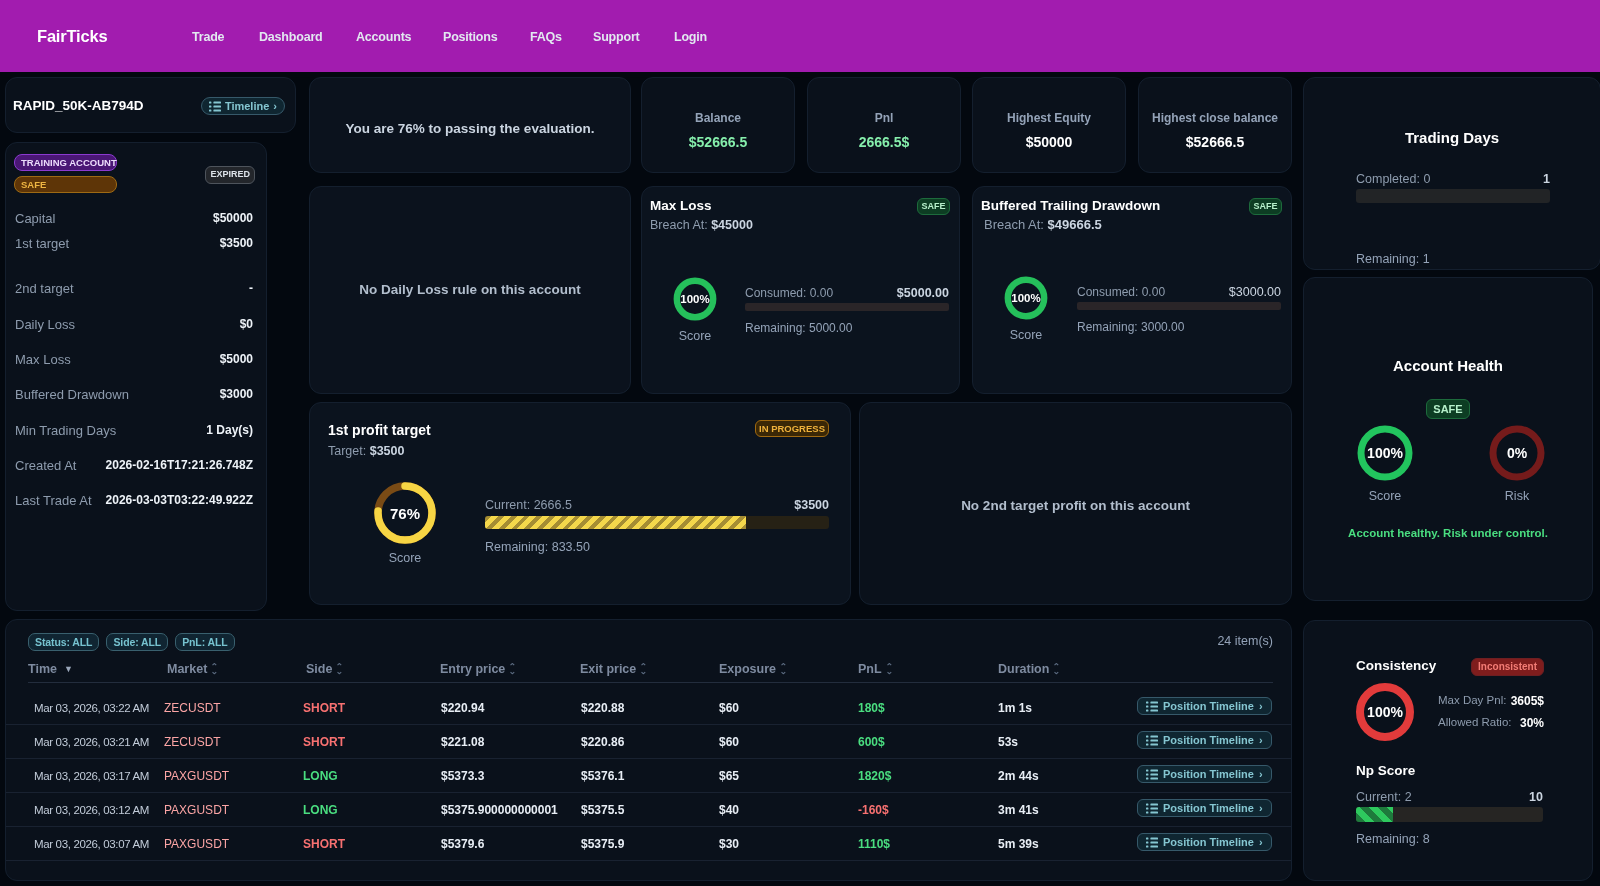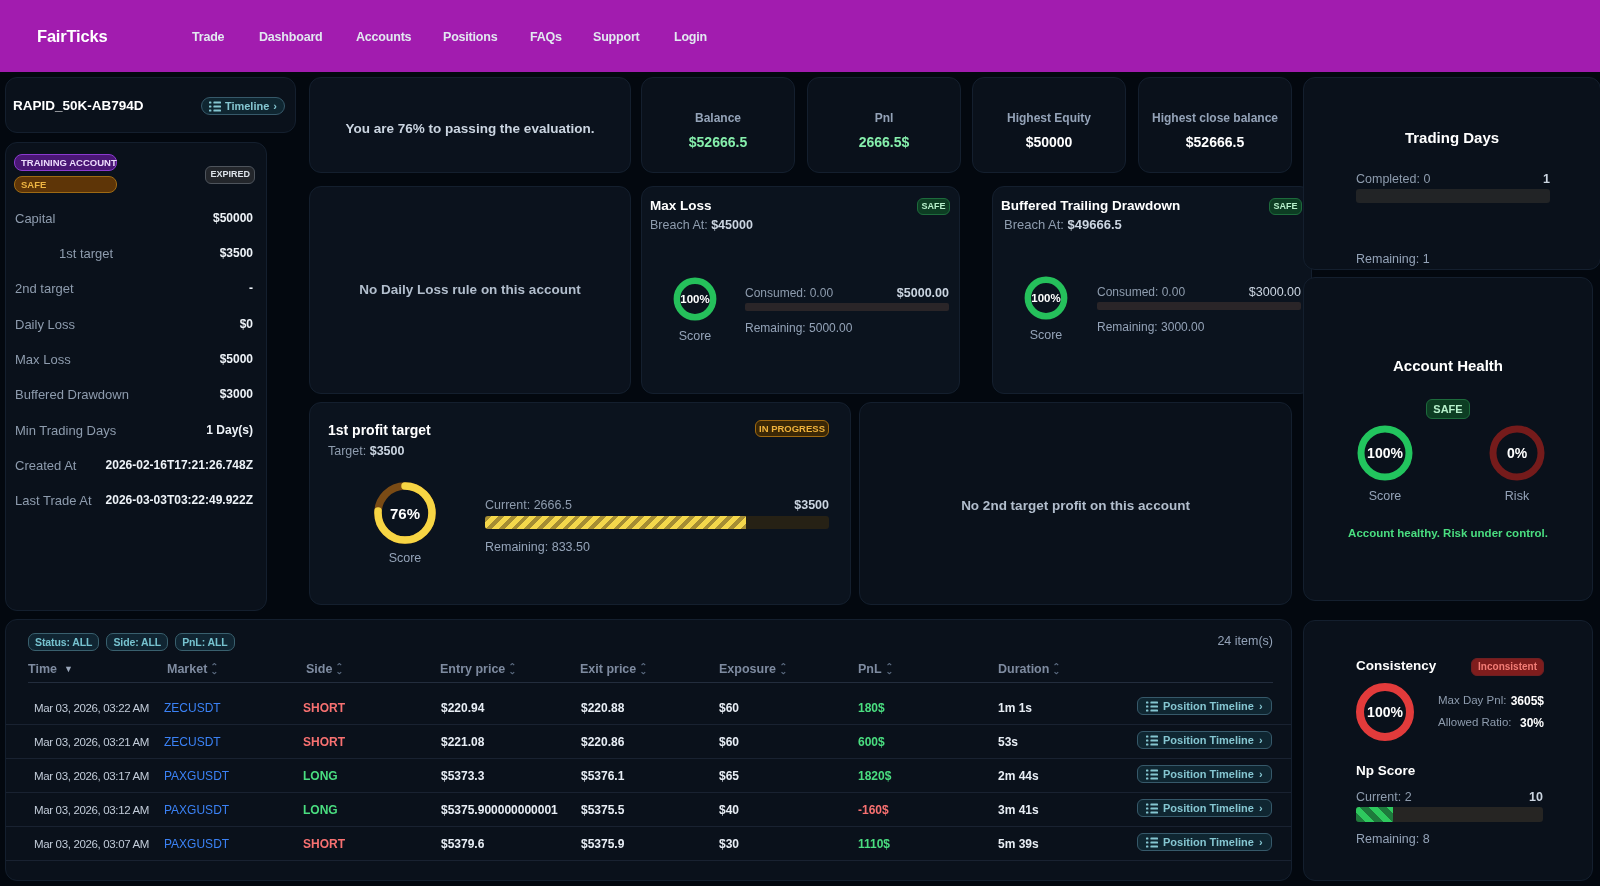--- a/index.html
+++ b/index.html
@@ -26,21 +26,21 @@
   .chip { display:inline-block; font-size:10.5px; font-weight:bold; color:#76c2cf; letter-spacing:-.1px;
     background:rgba(44,135,155,.18); border:1px solid #39606e; border-radius:7px; padding:2px 6px; margin-right:7px; }
   .ptbtn { display:inline-flex; align-items:center; gap:5px; font-size:11px; font-weight:bold; color:#85c6d1;
     background:rgba(44,140,160,.17); border:1px solid #36596a; border-radius:6px; padding:2px 8px; }
   .updn { display:inline-flex; flex-direction:column; vertical-align:middle; color:#5b6b80; margin-left:4px; }
   .updn i { font-style:normal; font-size:8px; line-height:4.5px; transform:scaleX(1.15); }
   .bar { position:absolute; border-radius:3px; background:#27292d; overflow:hidden; }
   .trow { position:absolute; left:0; right:0; height:34px; font-size:12px; border-bottom:1px solid #192231; }
   .trow > span { top:10px; }
   .c-time { left:28px; color:#c2ccd9; font-size:11.5px; letter-spacing:-.35px; top:11px !important; }
-  .c-mkt { left:158px; color:#3b82f6; }
+  .c-mkt { left:158px; color:#fca5a5; }
   .c-side { left:297px; font-weight:bold; }
   .c-ent, .c-exi, .c-exp, .c-dur { color:#e8eef5; font-weight:bold; }
   .c-ent { left:435px; } .c-exi { left:575px; } .c-exp { left:713px; }
   .c-pnl { left:852px; font-weight:bold; }
   .c-dur { left:992px; }
   .c-btn { left:1131px; top:6px !important; }
 </style>
 </head>
 <body>
 <header>
@@ -77,21 +77,21 @@
   <div class="abs" style="left:8px; top:33px; display:flex;">
       <span class="badge b-rapid" style="width:103px;text-align:left;border-radius:8px;">SAFE</span>
     </div>
   <div class="abs" style="right:11px; top:23px; display:flex;">
       <span class="badge b-expired">EXPIRED</span>
     </div>
   <div class="row" style="top:68px;">
       <span class="lab">Capital</span>
       <span class="val">$50000</span>
     </div>
-  <div class="row" style="top:103px;margin-left:44px;">
+  <div class="row" style="top:93px;">
       <span class="lab">1st target</span>
       <span class="val">$3500</span>
     </div>
   <div class="row" style="top:138px;">
       <span class="lab">2nd target</span>
       <span class="val">-</span>
     </div>
   <div class="row" style="top:174px;">
       <span class="lab">Daily Loss</span>
       <span class="val">$0</span>
@@ -153,21 +153,21 @@
     <text x="22" y="26" text-anchor="middle" class="ringtxt" font-size="11.5">100%</text>
   </svg>
   <div class="abs" style="left:31px; top:142px; width:44px; text-align:center; font-size:12.5px; color:#94a3b8;">Score</div>
   <div class="abs" style="left:103px; right:10px; top:99px; display:flex; justify-content:space-between; font-size:12px;">
     <span class="grey">Consumed: 0.00</span>
       <span style="color:#cbd5e1;font-weight:bold;font-size:12.5px;">$5000.00</span>
   </div>
   <div class="bar" style="left:103px; right:10px; top:116px; height:8px; background:#2a2528; border-radius:2px;"></div>
   <div class="abs" style="left:103px; top:134px; font-size:12px; color:#94a3b8;">Remaining: 5000.00</div>
 </div>
-<div class="card" id="buffered" style="left:972px; top:186px; width:320px; height:208px; background:#0b131e;margin-left:20px;">
+<div class="card" id="buffered" style="left:972px; top:186px; width:320px; height:208px; background:#0b131e;">
   <div class="abs" style="left:8px; top:11px; font-size:13.5px; font-weight:bold; color:#fff;">Buffered Trailing Drawdown</div>
   <div class="abs" style="right:9px; top:11px; display:flex;">
       <span class="badge b-safe b-sm">SAFE</span>
     </div>
   <div class="abs" style="left:11px; top:30px; font-size:13px;"><span class="grey">Breach At: </span><span style="color:#cbd5e1;font-weight:bold;">$49666.5</span></div>
   <svg class="abs" style="left:31px; top:89px;" width="44" height="44" viewBox="0 0 44 44">
     <circle cx="22" cy="22" r="18.2" fill="none" stroke="#25c05b" stroke-width="6.4"></circle>
     <text x="22" y="26" text-anchor="middle" class="ringtxt" font-size="11.5">100%</text>
   </svg>
   <div class="abs" style="left:31px; top:141px; width:44px; text-align:center; font-size:12.5px; color:#94a3b8;">Score</div>

